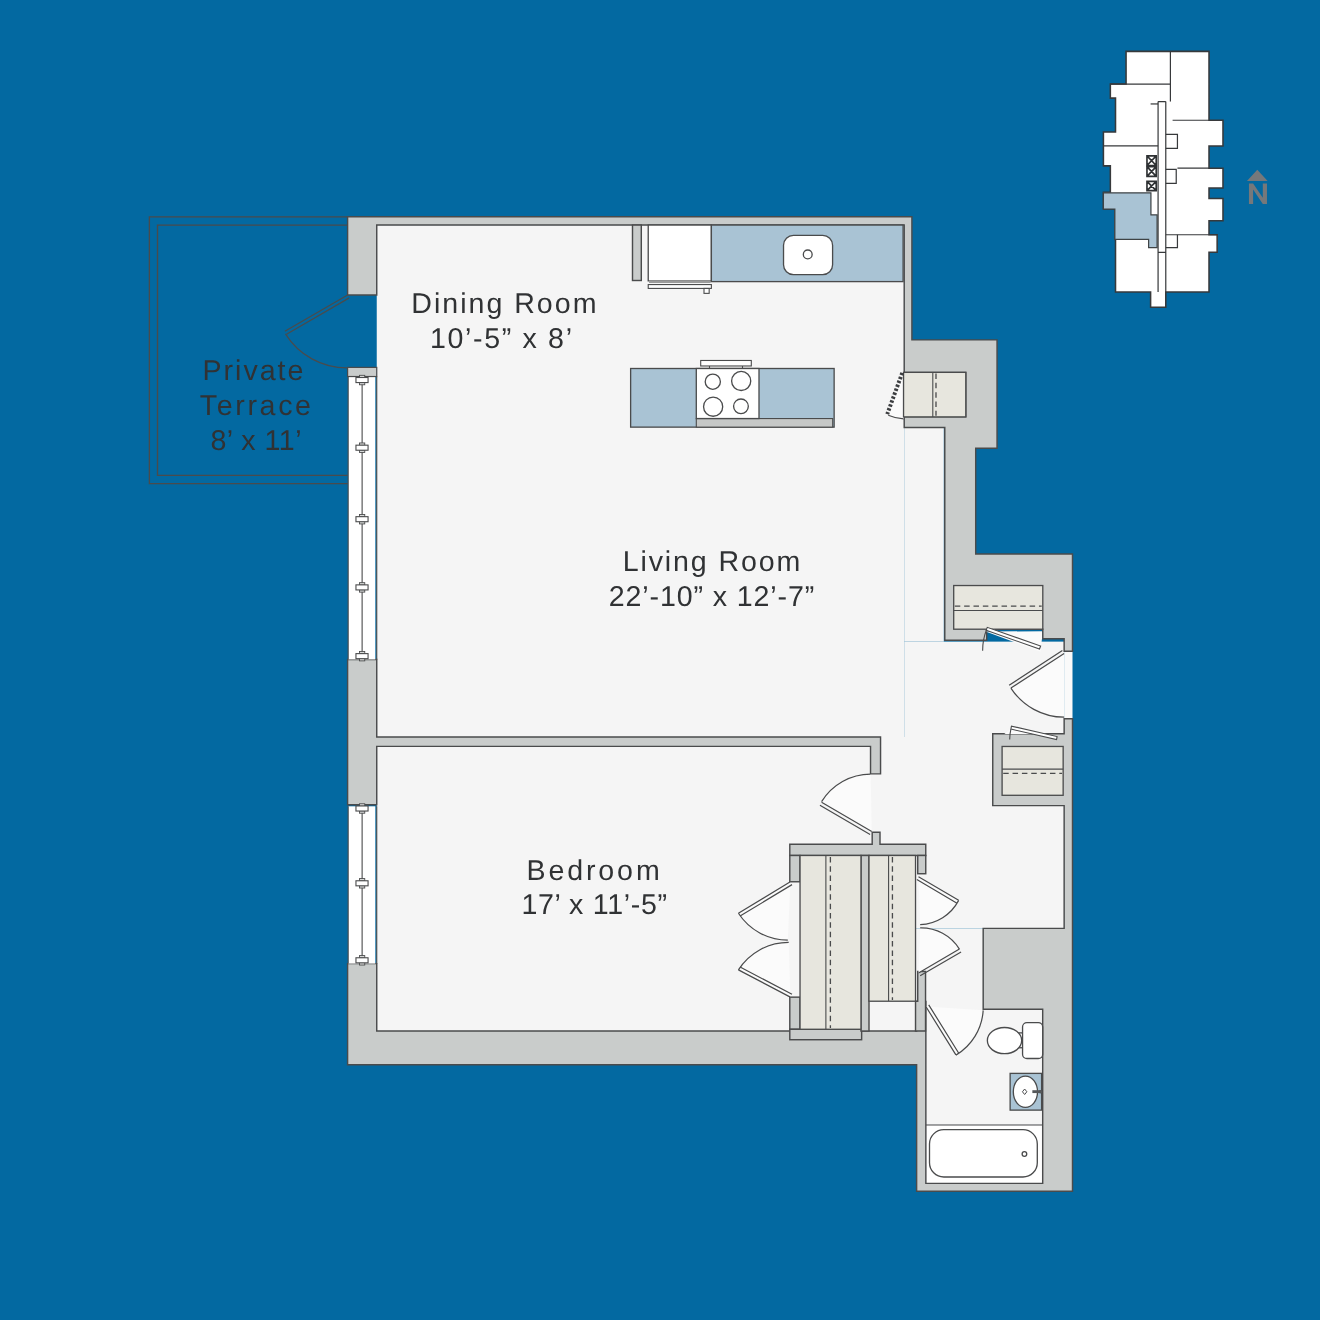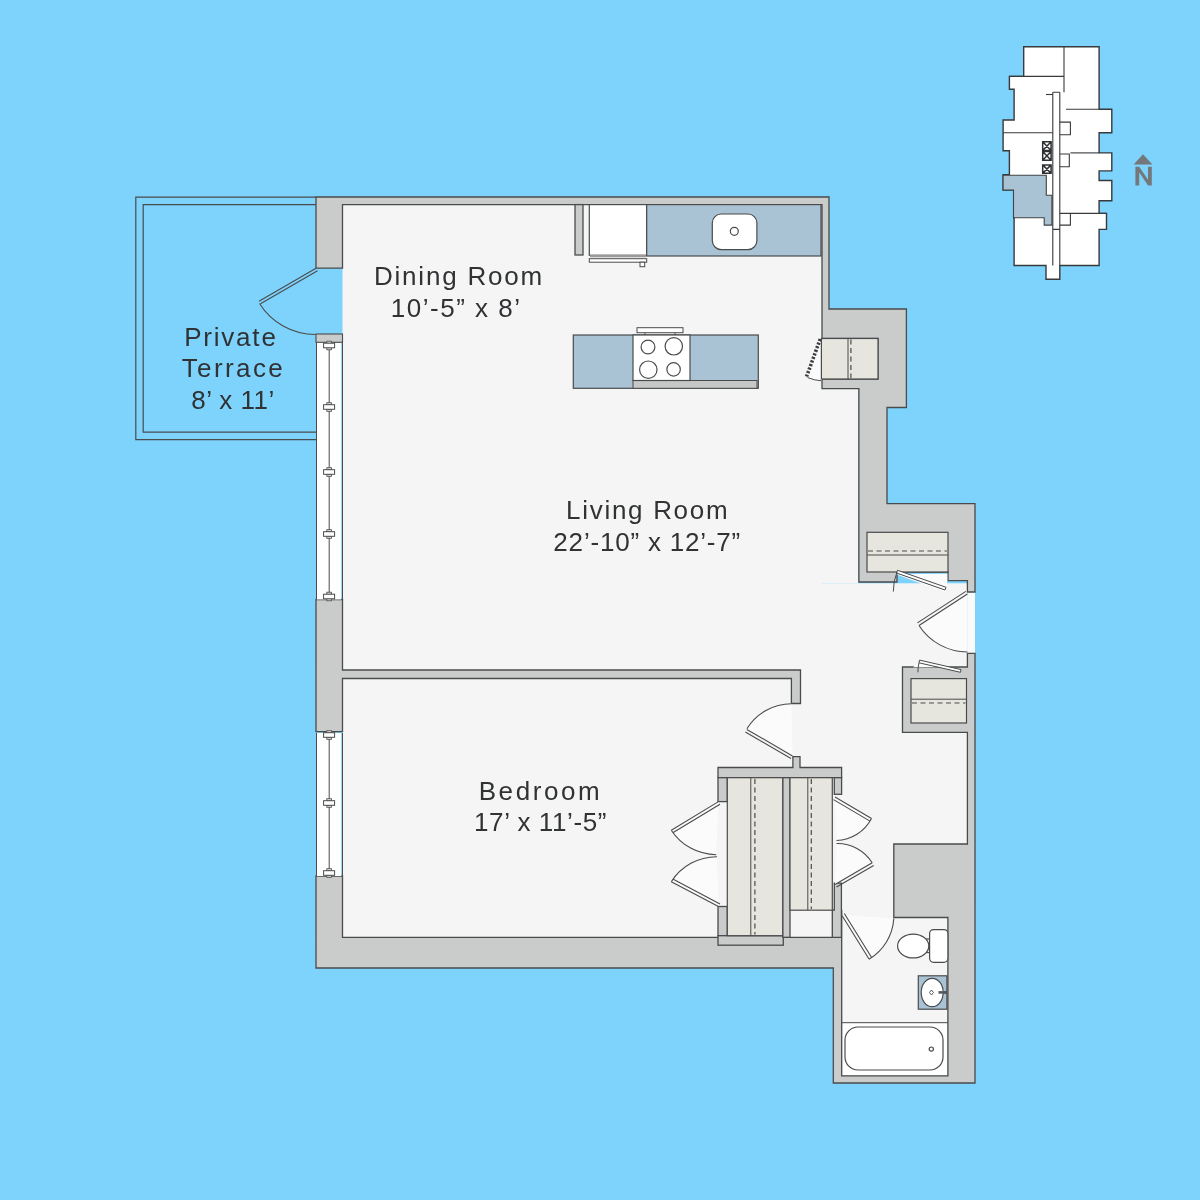--- a/index.html
+++ b/index.html
@@ -1,16 +1,16 @@
 <!DOCTYPE html>
 <html><head>
 <meta charset="utf-8">
 <style>
   html,body{margin:0;padding:0;background:#fff;}
-  #page{position:relative;width:1200px;height:1200px;background:#7dd3fc;overflow:hidden;}
+  #page{position:relative;width:1200px;height:1200px;background:#0369a1;overflow:hidden;}
   svg{position:absolute;left:0;top:0;}
   text{font-family:"Liberation Sans",sans-serif;fill:#303234;}
 </style>
 </head>
 <body>
 <div id="page">
 <svg width="1200" height="1200" viewBox="0 0 1200 1200">
 
   <g fill="#f5f5f5" stroke="none">
 

